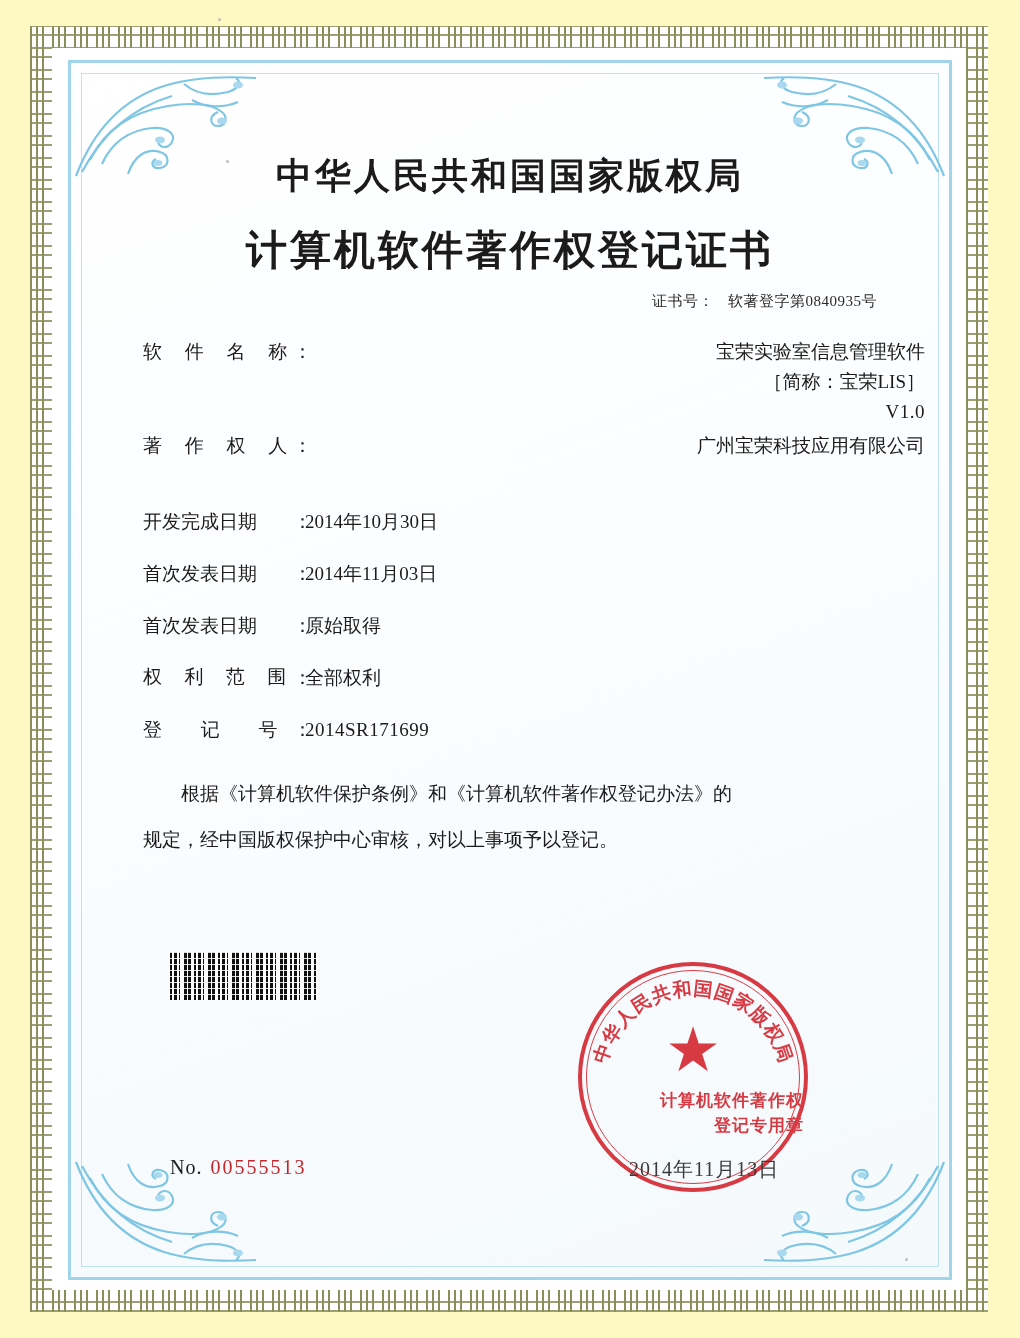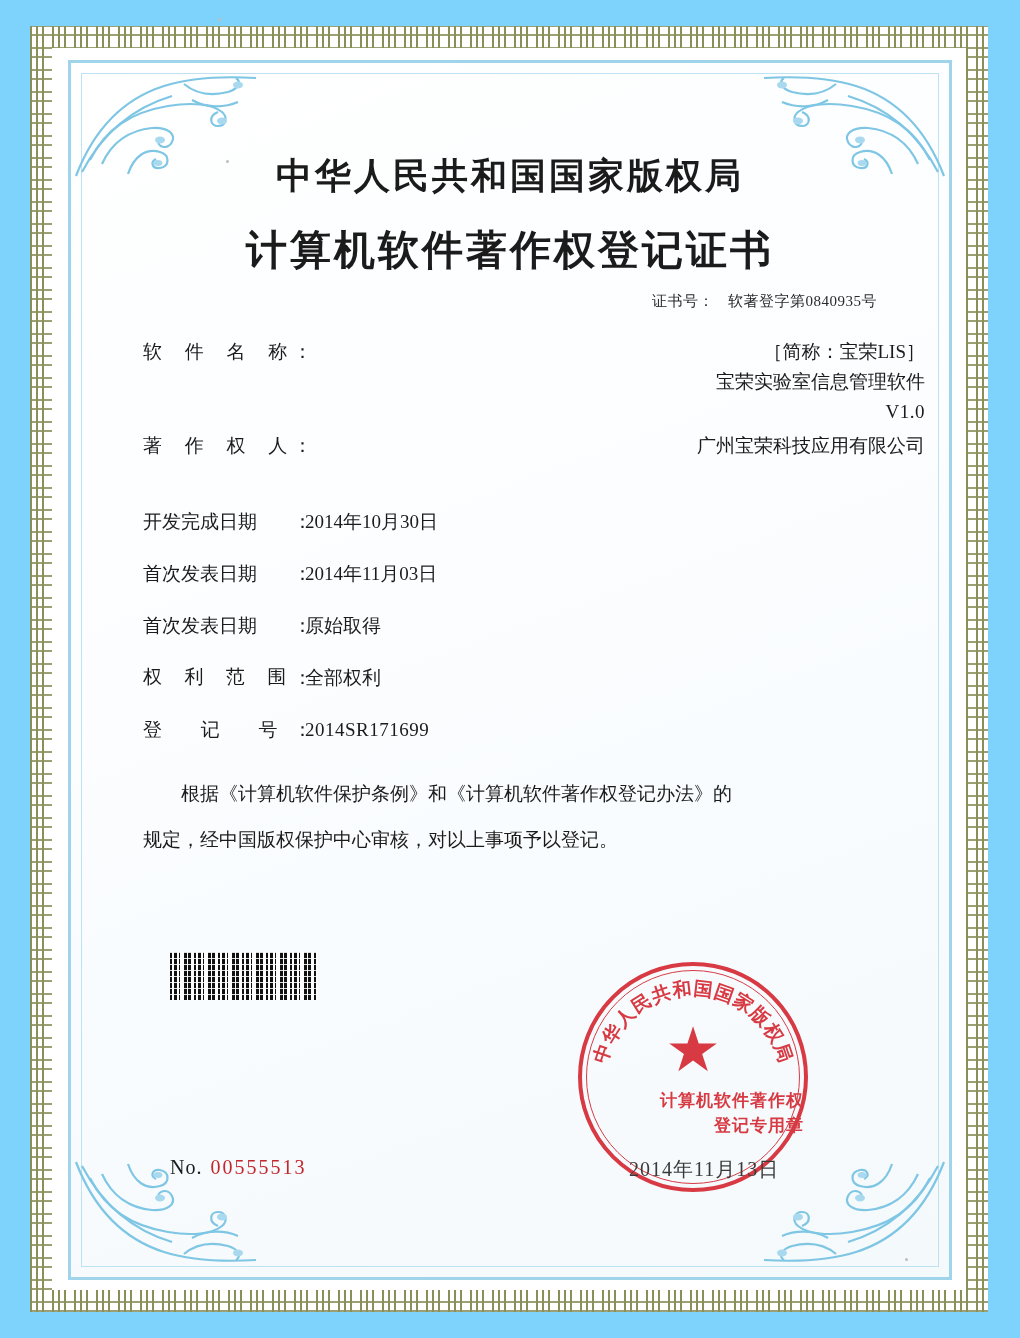--- a/index.html
+++ b/index.html
@@ -14,21 +14,21 @@
     position: relative;
     overflow: hidden;
   }
 
   
   .page {
     position: absolute;
     left: 0; top: 0;
     width: 1020px;
     height: 1338px;
-    background: #7dd3fc;
+    background: #fef9c3;
   }
 
   
   .greek-frame {
     position: absolute;
     left: 30px; top: 26px;
     width: 958px;
     height: 1286px;
     box-sizing: border-box;
     border: 22px solid transparent;
@@ -351,22 +351,22 @@
     <div class="cert-no">
       <span class="cn-label">证书号：</span><span>软著登字第0840935号</span>
     </div>
 
     <div class="fields">
 
       <div class="field-row">
         <div class="field-label lbl-sp4">软 件 名 称</div>
         <div class="field-colon">：</div>
         <div class="field-value">
+          <span class="line">宝荣实验室信息管理软件</span>
           <span class="line">［简称：宝荣LIS］</span>
-          <span class="line">宝荣实验室信息管理软件</span>
           <span class="line mono-ish">V1.0</span>
         </div>
       </div>
 
       <div class="field-row">
         <div class="field-label lbl-sp4">著 作 权 人</div>
         <div class="field-colon">：</div>
         <div class="field-value">
           <span class="line">广州宝荣科技应用有限公司</span>
         </div>

